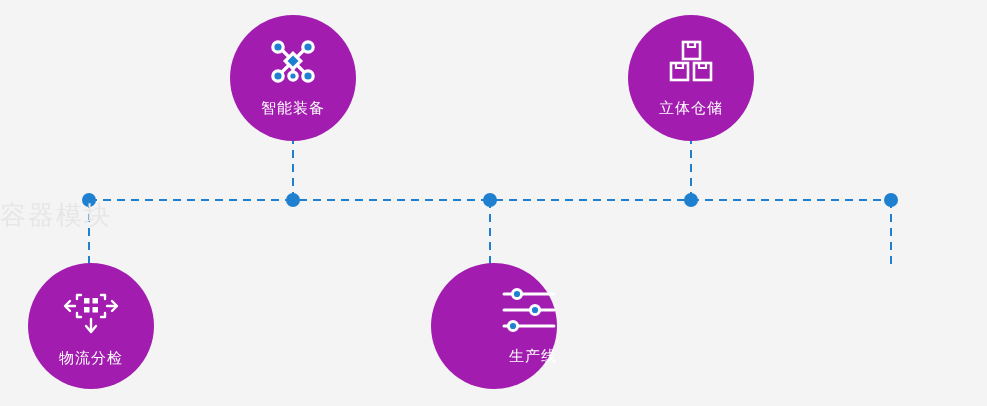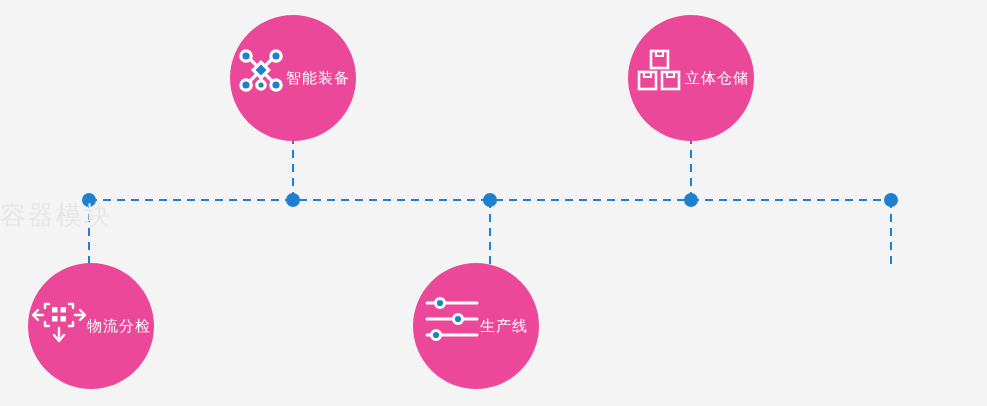--- a/index.html
+++ b/index.html
@@ -42,23 +42,23 @@
     font-weight: 400;
     pointer-events: none;
     user-select: none;
     white-space: nowrap;
   }
 
   
   .node {
     position: absolute;
     border-radius: 50%;
-    background: #ec4899;
+    background: #a21caf;
     display: flex;
-    flex-direction: row;
+    flex-direction: column;
     align-items: center;
     justify-content: center;
   }
   .node-icon {
     display: block;
     line-height: 0;
   }
   .node-icon svg {
     display: block;
   }
@@ -163,21 +163,21 @@
         <g fill="none" stroke="#ffffff" stroke-width="2.2">
           <path d="M23 3 v5 h7 v-5"></path>
           <path d="M11 24 v5 h7 v-5"></path>
           <path d="M34 24 v5 h7 v-5"></path>
         </g>
       </svg>
     </span>
     <span class="node-label">立体仓储</span>
   </div>
 
-  <div class="node bottom" style="left:413px; top:263px; width:126px; height:126px;">
+  <div class="node bottom" style="left:431px; top:263px; width:126px; height:126px;align-items:flex-end;">
     <span class="node-icon">
       <svg width="56" height="46" viewBox="0 0 56 46">
         <g fill="none" stroke="#ffffff" stroke-width="3" stroke-linecap="round">
           <line x1="3" y1="7" x2="53" y2="7"></line>
           <line x1="3" y1="23" x2="53" y2="23"></line>
           <line x1="3" y1="39" x2="53" y2="39"></line>
         </g>
         <g fill="#2080d0" stroke="#ffffff" stroke-width="3">
           <circle cx="16" cy="7" r="4.6"></circle>
           <circle cx="34" cy="23" r="4.6"></circle>

